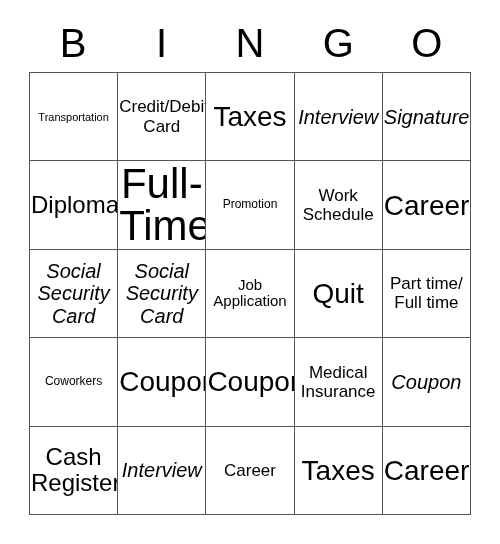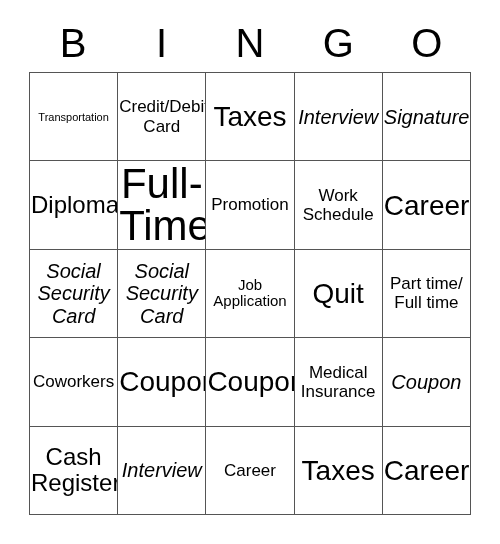--- a/index.html
+++ b/index.html
@@ -77,21 +77,21 @@
     display: block;
     width: 100%;
     line-height: 1.02;
     white-space: pre-line;
     word-break: normal;
   }
 
   
   .fs-xxs .cell-text { font-size: 11px; line-height: 1.1; }
   .fs-xs  .cell-text { font-size: 15px; line-height: 1.12; }
-  .fs-s   .cell-text { font-size: 17px; line-height: 1.14; }
+  .fs-s   .cell-text { font-size: 12px; line-height: 1.14; }
   .fs-m   .cell-text { font-size: 17px; line-height: 1.14; }
   .fs-l   .cell-text { font-size: 20px; line-height: 1.12; font-style: italic; }
   .fs-xl  .cell-text { font-size: 24px; line-height: 1.08; }
   .fs-xxl .cell-text { font-size: 28px; line-height: 1.04; text-align: center; }
   .fs-huge .cell-text { font-size: 42px; line-height: 1.0; }
 </style>
 </head>
 <body>
 
 <div class="card">

